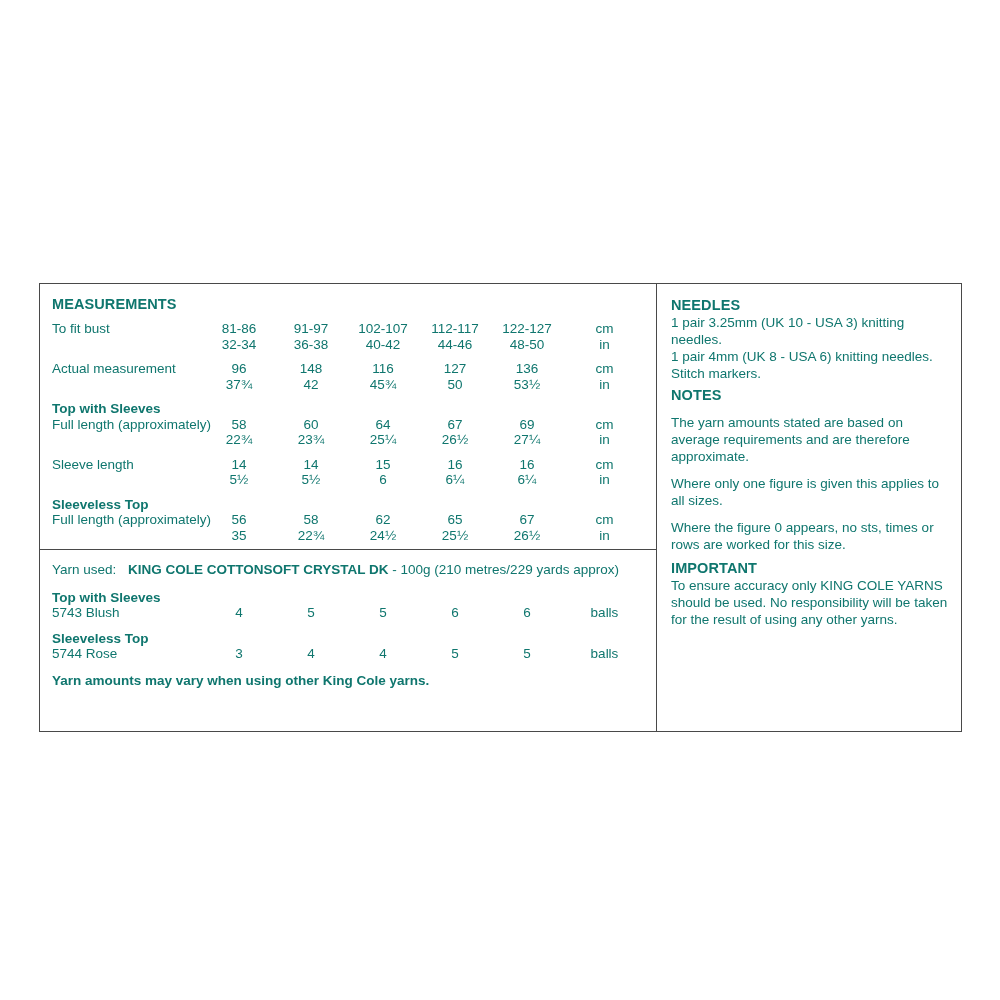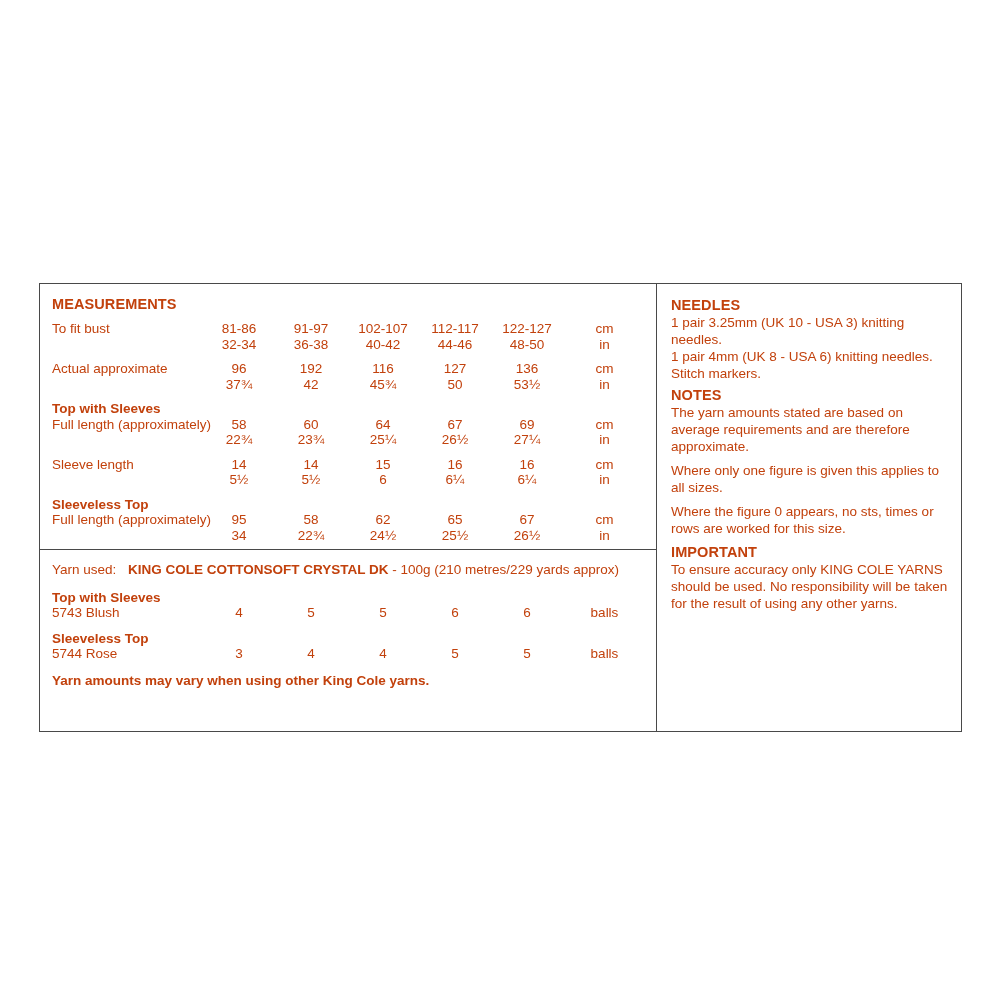--- a/index.html
+++ b/index.html
@@ -2,21 +2,21 @@
 <html><head>
 <meta charset="utf-8">
 <style>
   html, body { margin: 0; padding: 0; background: #ffffff; }
   .page {
     position: relative;
     width: 816px;
     height: 1000px;
     background: #ffffff;
     font-family: "Liberation Sans", sans-serif;
-    color: #c2410c;
+    color: #0f766e;
   }
   .sheet {
     position: absolute;
     left: 39px;
     top: 283px;
     width: 923px;
     height: 449px;
     display: flex;
   }
   .left-col {
@@ -82,21 +82,21 @@
   .yrow-rose { margin-bottom: 11px; }
   .note {
     font-weight: 700;
     font-size: 13.5px;
     line-height: 15.5px;
     margin: 0;
   }
   .right-col .section-title { line-height: 17px; margin: 0; }
   .right-col p { margin: 0; }
   .notes-block .section-title { margin-top: 5px; }
-  .notes-block p { margin: 0 0 7px 0; }
+  .notes-block p { margin: 10px 0 7px 0; }
   .important-block .bold { font-weight: 400; }
 </style>
 </head>
 <body>
 
 <div class="page">
   <div class="sheet">
 
     <div class="left-col">
 
@@ -114,23 +114,23 @@
           <div class="l"></div>
           <div class="c">32-34</div>
           <div class="c">36-38</div>
           <div class="c">40-42</div>
           <div class="c">44-46</div>
           <div class="c">48-50</div>
           <div class="c">in</div>
         </div>
 
         <div class="mrow">
-          <div class="l">Actual approximate</div>
+          <div class="l">Actual measurement</div>
           <div class="c">96</div>
-          <div class="c">192</div>
+          <div class="c">148</div>
           <div class="c">116</div>
           <div class="c">127</div>
           <div class="c">136</div>
           <div class="c">cm</div>
           <div class="l"></div>
           <div class="c">37¾</div>
           <div class="c">42</div>
           <div class="c">45¾</div>
           <div class="c">50</div>
           <div class="c">53½</div>
@@ -170,28 +170,28 @@
           <div class="c">6</div>
           <div class="c">6¼</div>
           <div class="c">6¼</div>
           <div class="c">in</div>
         </div>
 
         <div class="sub">Sleeveless Top</div>
 
         <div class="mrow last">
           <div class="l">Full length (approximately)</div>
-          <div class="c">95</div>
+          <div class="c">56</div>
           <div class="c">58</div>
           <div class="c">62</div>
           <div class="c">65</div>
           <div class="c">67</div>
           <div class="c">cm</div>
           <div class="l"></div>
-          <div class="c">34</div>
+          <div class="c">35</div>
           <div class="c">22¾</div>
           <div class="c">24½</div>
           <div class="c">25½</div>
           <div class="c">26½</div>
           <div class="c">in</div>
         </div>
       </section>
 
       <section class="materials">
 

